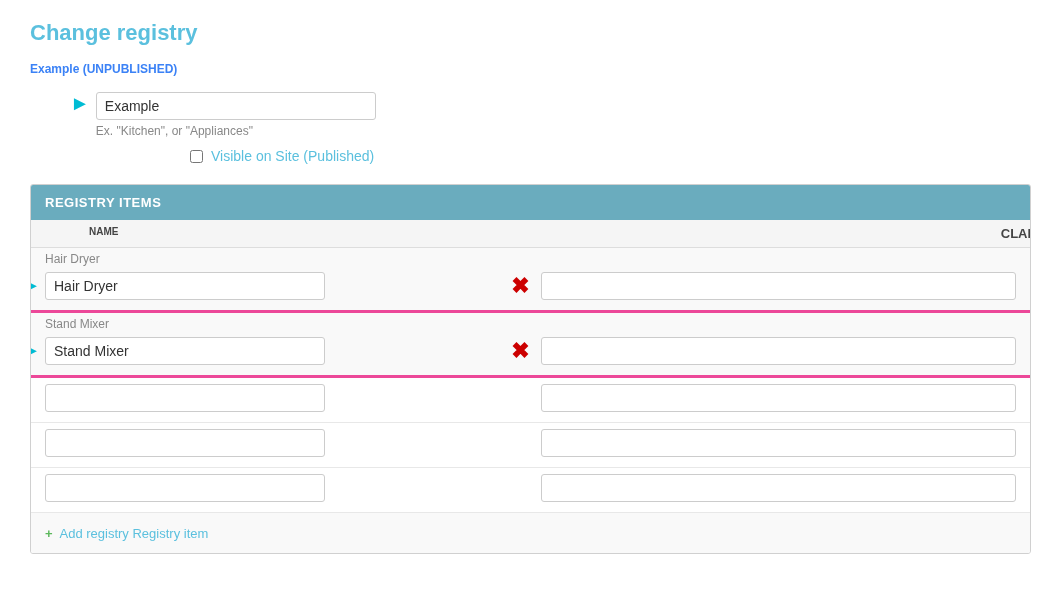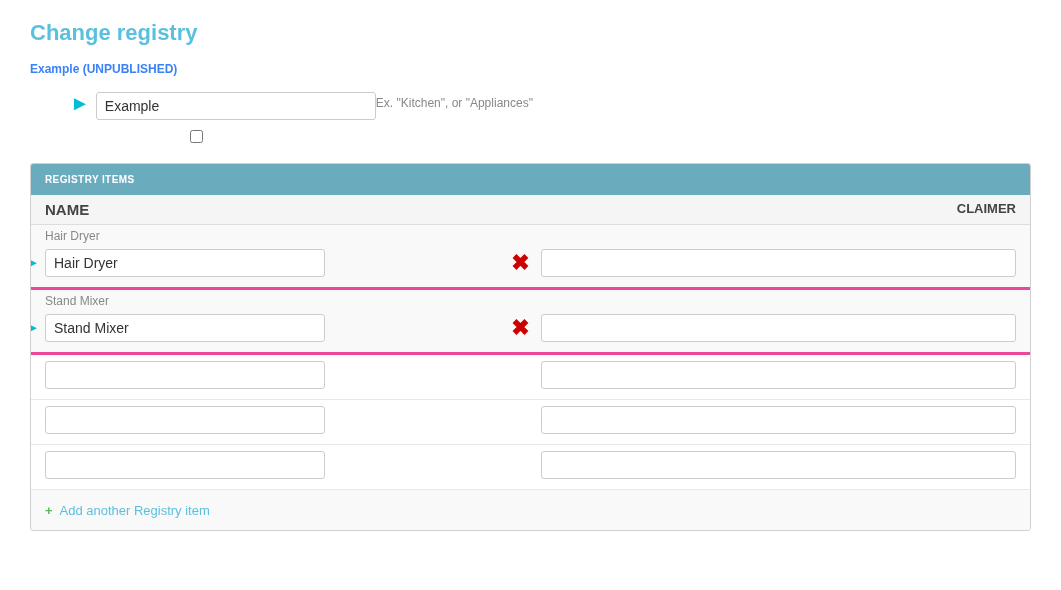--- a/index.html
+++ b/index.html
@@ -29,21 +29,21 @@
       position: relative;
     }
     .field-label {
       font-weight: bold;
       width: 120px;
       padding-top: 6px;
       flex-shrink: 0;
     }
     .field-input-wrap {
       display: flex;
-      flex-direction: row;
+      flex-direction: column;
     }
     .field-input-wrap input[type="text"] {
       width: 280px;
       padding: 5px 8px;
       border: 1px solid #ccc;
       border-radius: 3px;
       font-size: 14px;
       color: #333;
     }
     .field-hint {
@@ -65,36 +65,37 @@
       font-size: 14px;
     }
     .registry-items-section {
       border: 1px solid #d0d0d0;
       border-radius: 3px;
       overflow: hidden;
     }
     .section-header {
       background: #6aacbe;
       color: #fff;
-      font-size: 10px;
+      font-size: 13px;
       font-weight: bold;
       padding: 10px 14px;
       letter-spacing: 0.04em;
     }
     .table-header-row {
       display: flex;
       background: #f5f5f5;
       border-bottom: 1px solid #ddd;
       padding: 6px 14px;
     }
     .col-name-header {
       font-weight: bold;
-      font-size: 15px;
+      font-size: 10px;
       color: #444;
       flex: 0 0 50%;
+      margin-left: 44px;
     }
     .col-claimer-header {
       font-weight: bold;
       font-size: 13px;
       color: #444;
       flex: 0 0 50%;
       padding-left: 20px;
       text-align: right;
     }
     .item-row {
@@ -210,20 +211,21 @@
 <div class="field-row" style="padding-left: 40px; position: relative;">
   <span class="blue-arrow">►</span>
   <div class="field-input-wrap">
     <input type="text" value="Example" style="">
     <span class="field-hint">Ex. "Kitchen", or "Appliances"</span>
   </div>
 </div>
 
 <div class="checkbox-row" style="padding-left: 160px; margin-top: 10px;">
   <input type="checkbox" style="">
+  <label class="checkbox-label">Visible on Site (Published)</label>
 </div>
 
 <div class="registry-items-section">
 
   <div class="section-header">REGISTRY ITEMS</div>
 
   <div class="table-header-row">
     <div class="col-name-header">NAME</div>
     <div class="col-claimer-header">CLAIMER</div>
   </div>
@@ -279,16 +281,16 @@
       <input type="text" value="" style="">
     </div>
     <div class="item-claimer-field">
       <input type="text" value="" style="">
     </div>
   </div>
 
   <div class="add-item-row">
     <a href="#" class="add-item-link">
       <span class="plus-icon" style="color: #5cb85c;">+</span>
-      <span style="color: #5bc0de;">Add another Registry item</span>
+      <span style="color: #5bc0de;">Add registry Registry item</span>
     </a>
   </div>
 </div>
 
 </body></html>

